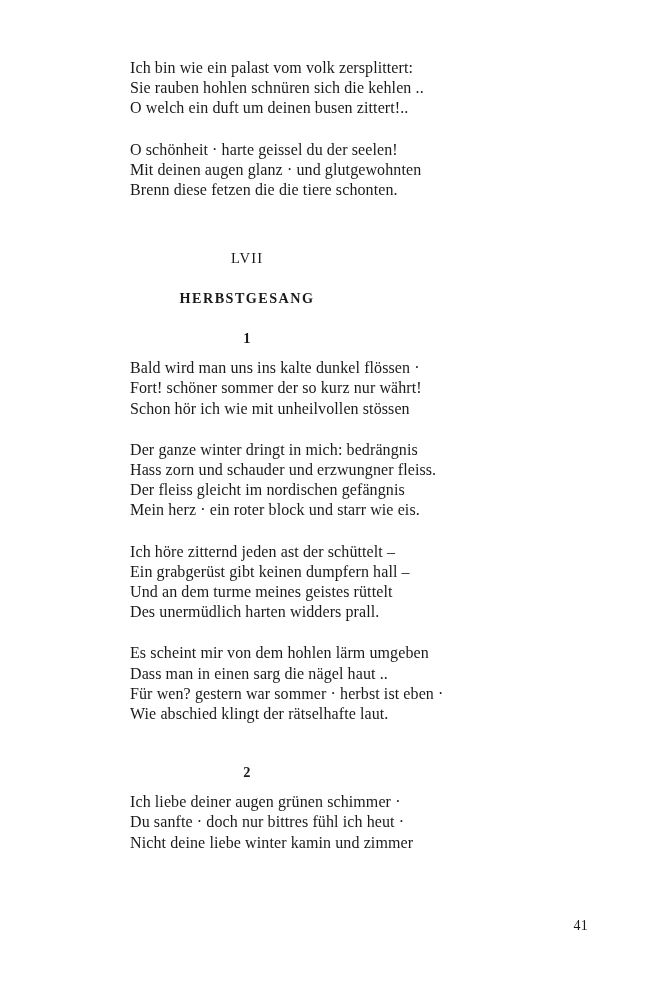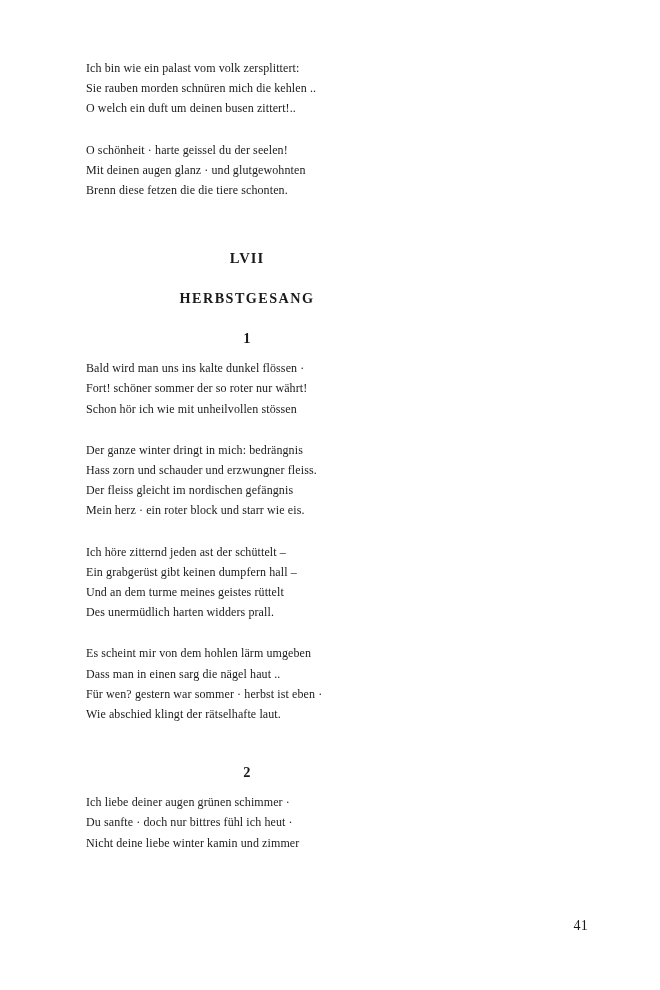--- a/index.html
+++ b/index.html
@@ -19,36 +19,37 @@
   .text-column {
     position: absolute;
     left: 86px;
     top: 58px;
     width: 322px;
   }
   .stanza {
     margin: 0 0 21px 0;
   }
   .line {
-    font-size: 12px;
+    font-size: 16px;
     line-height: 20.2px;
     white-space: pre;
     letter-spacing: 0.1px;
+    margin-left: 44px;
   }
   .section-number {
     text-align: center;
     font-size: 14.4px;
     font-weight: bold;
     line-height: 20px;
     letter-spacing: 0.4px;
   }
   .poem-number {
     text-align: center;
     font-size: 14.6px;
-    font-weight: bold;
+    font-weight: normal;
     letter-spacing: 1.1px;
     line-height: 20px;
   }
   .poem-title {
     text-align: center;
     font-size: 14.2px;
     font-weight: bold;
     letter-spacing: 1.45px;
     line-height: 20px;
   }
@@ -69,21 +70,21 @@
 </style>
 </head>
 <body>
 
 <div class="page">
 
   <div class="text-column">
 
     <div class="stanza">
       <div class="line">Ich bin wie ein palast vom volk zersplittert:</div>
-      <div class="line">Sie rauben morden schnüren mich die kehlen ..</div>
+      <div class="line">Sie rauben hohlen schnüren sich die kehlen ..</div>
       <div class="line">O welch ein duft um deinen busen zittert!..</div>
     </div>
 
     <div class="stanza">
       <div class="line">O schönheit · harte geissel du der seelen!</div>
       <div class="line">Mit deinen augen glanz · und glutgewohnten</div>
       <div class="line">Brenn diese fetzen die die tiere schonten.</div>
     </div>
 
     <div class="gap-before-number"></div>
@@ -95,21 +96,21 @@
     <div class="poem-title">HERBSTGESANG</div>
 
     <div class="gap-after-title"></div>
 
     <div class="section-number">1</div>
 
     <div class="gap-after-section-number"></div>
 
     <div class="stanza">
       <div class="line">Bald wird man uns ins kalte dunkel flössen ·</div>
-      <div class="line">Fort! schöner sommer der so roter nur währt!</div>
+      <div class="line">Fort! schöner sommer der so kurz nur währt!</div>
       <div class="line">Schon hör ich wie mit unheilvollen stössen</div>
     </div>
 
     <div class="stanza">
       <div class="line">Der ganze winter dringt in mich: bedrängnis</div>
       <div class="line">Hass zorn und schauder und erzwungner fleiss.</div>
       <div class="line">Der fleiss gleicht im nordischen gefängnis</div>
       <div class="line">Mein herz · ein roter block und starr wie eis.</div>
     </div>
 

